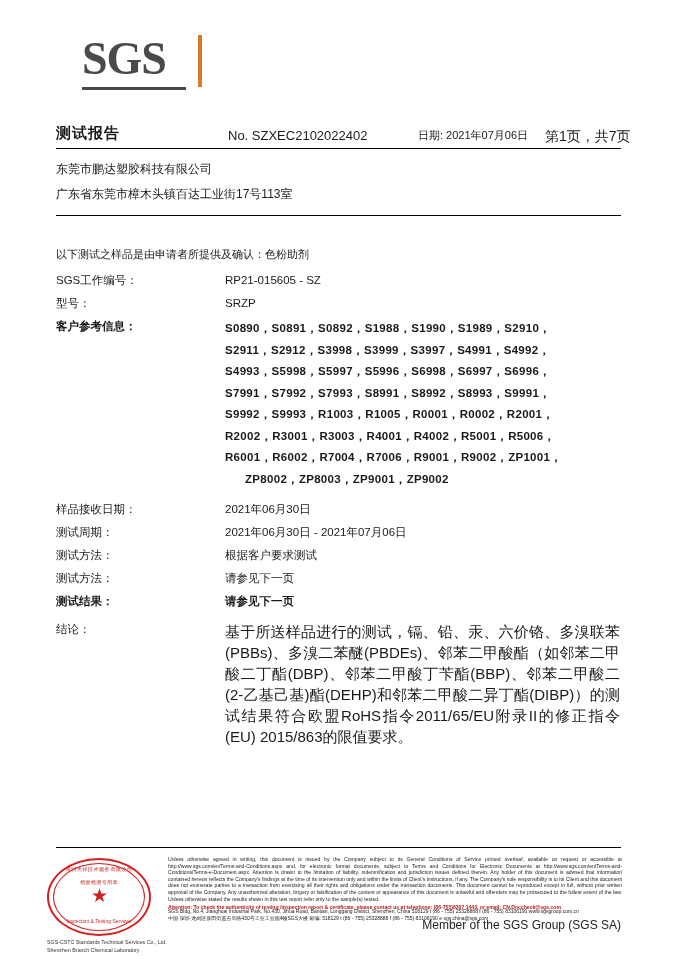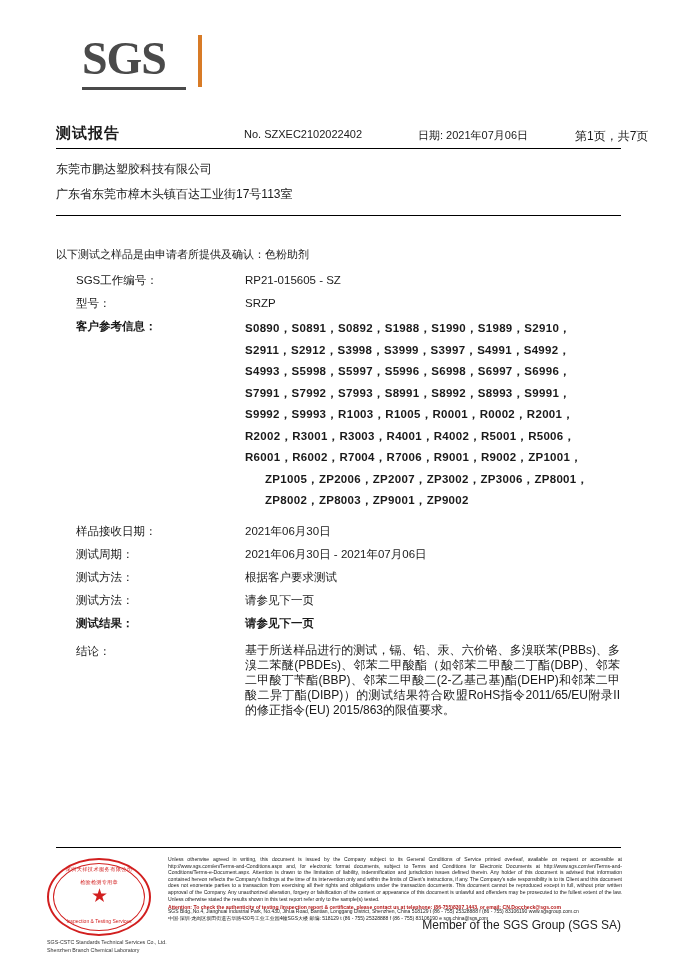--- a/index.html
+++ b/index.html
@@ -59,36 +59,35 @@
   .report-title {
     position: absolute;
     left: 56px;
     top: 124px;
     font-size: 15px;
     font-weight: bold;
     letter-spacing: 1px;
   }
   .header-no {
     position: absolute;
-    left: 244px;
+    left: 228px;
     top: 128px;
-    font-size: 11px;
+    font-size: 13px;
   }
   .header-date {
     position: absolute;
     left: 418px;
     top: 128px;
     font-size: 11px;
   }
   .header-page {
     position: absolute;
     left: 545px;
     top: 128px;
-    font-size: 12px;
-    margin-left: 30px;
+    font-size: 14px;
   }
   .rule-top {
     position: absolute;
     left: 56px;
     top: 148px;
     width: 565px;
     height: 1px;
     background: #000;
   }
 
@@ -126,21 +125,20 @@
   .fields {
     position: absolute;
     left: 56px;
     top: 272px;
     width: 570px;
   }
   .field-row {
     display: flex;
     align-items: flex-start;
     margin-bottom: 6px;
-    margin-left: 20px;
   }
   .field-label {
     width: 169px;
     flex: 0 0 169px;
     font-size: 11.5px;
     line-height: 17px;
   }
   .field-value {
     font-size: 11.5px;
     line-height: 17px;
@@ -150,22 +148,22 @@
     font-size: 11.5px;
     line-height: 21.5px;
     letter-spacing: 0.3px;
     white-space: nowrap;
   }
   .ref-line.indent {
     padding-left: 20px;
   }
   .spaced-row { margin-bottom: 11px; font-weight: bold; }
   .conclusion-text {
-    font-size: 12px;
-    line-height: 15px;
+    font-size: 15px;
+    line-height: 21px;
     text-align: justify;
     padding-right: 6px;
   }
 
   
   .footer-rule {
     position: absolute;
     left: 56px;
     top: 847px;
     width: 565px;
@@ -319,21 +317,20 @@
     <div class="field-row spaced-row">
       <div class="field-label">客户参考信息：</div>
       <div class="field-value ref-list">
         <div class="ref-line">S0890，S0891，S0892，S1988，S1990，S1989，S2910，</div>
         <div class="ref-line">S2911，S2912，S3998，S3999，S3997，S4991，S4992，</div>
         <div class="ref-line">S4993，S5998，S5997，S5996，S6998，S6997，S6996，</div>
         <div class="ref-line">S7991，S7992，S7993，S8991，S8992，S8993，S9991，</div>
         <div class="ref-line">S9992，S9993，R1003，R1005，R0001，R0002，R2001，</div>
         <div class="ref-line">R2002，R3001，R3003，R4001，R4002，R5001，R5006，</div>
         <div class="ref-line">R6001，R6002，R7004，R7006，R9001，R9002，ZP1001，</div>
-        <div class="ref-line indent">ZP1005，ZP2006，ZP2007，ZP3002，ZP3006，ZP8001，</div>
         <div class="ref-line indent">ZP8002，ZP8003，ZP9001，ZP9002</div>
       </div>
     </div>
 
     <div class="field-row">
       <div class="field-label">样品接收日期：</div>
       <div class="field-value">2021年06月30日</div>
     </div>
 
     <div class="field-row">

